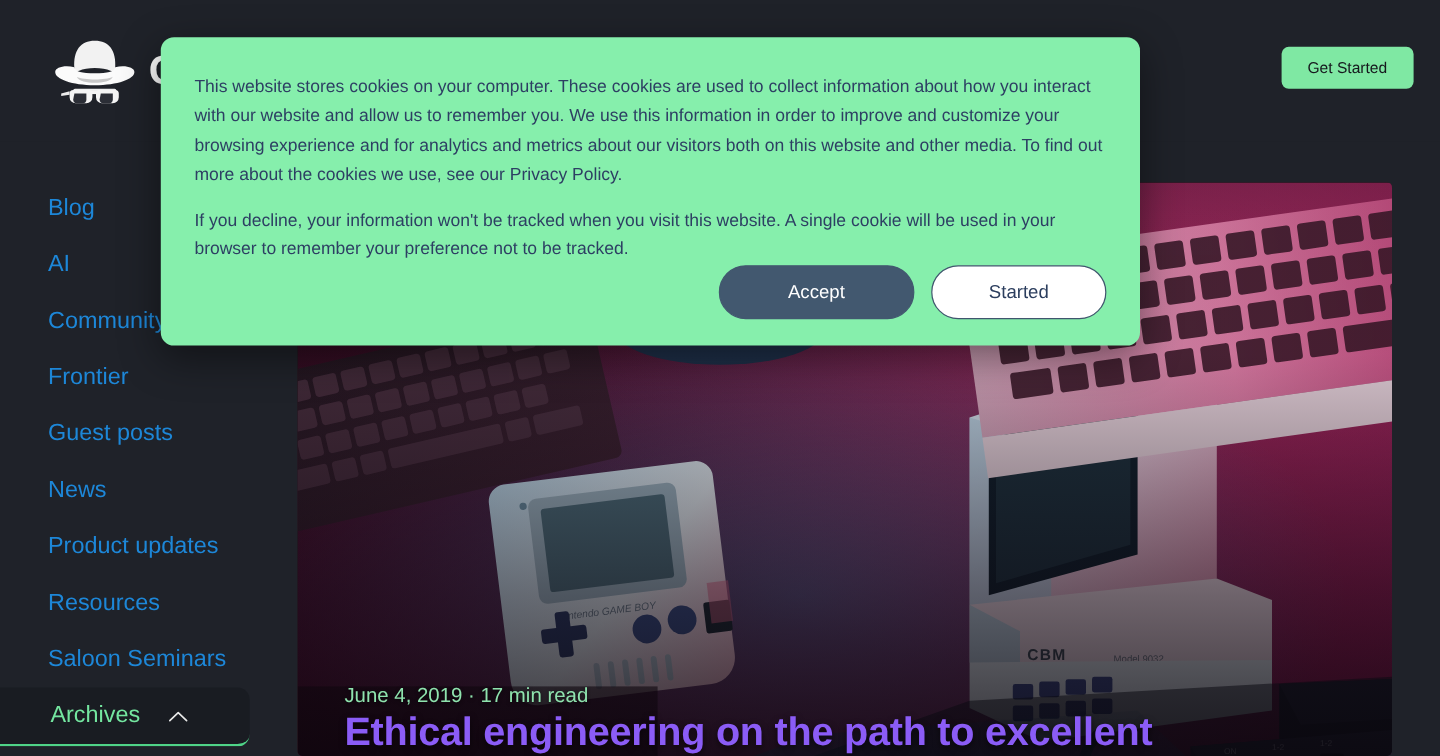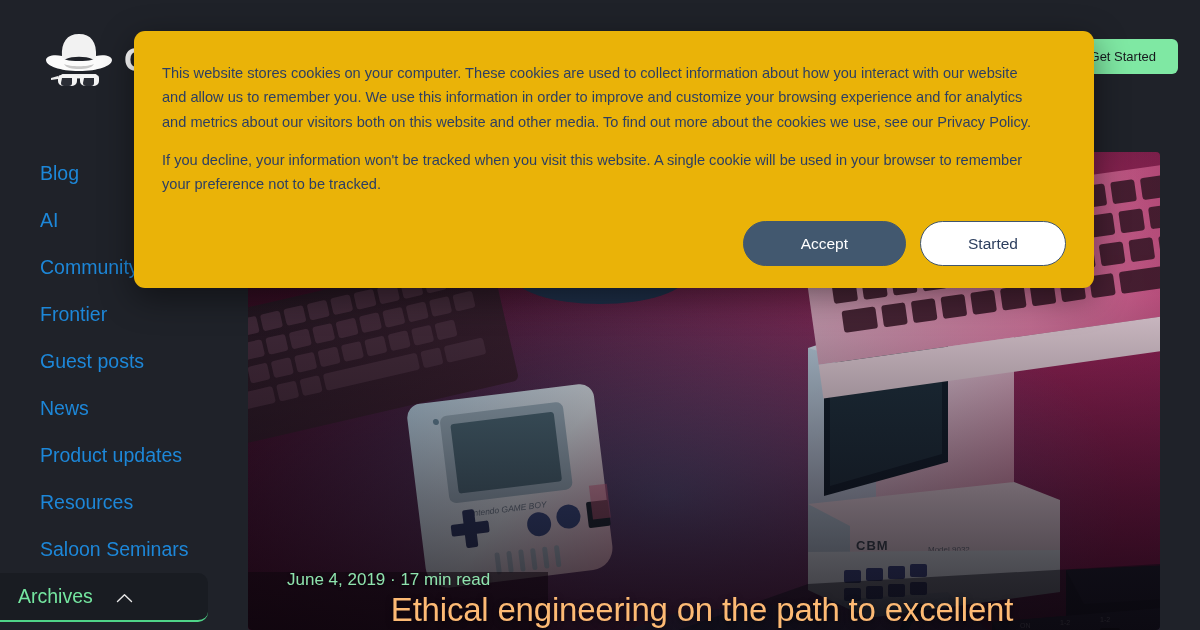--- a/index.html
+++ b/index.html
@@ -39,21 +39,21 @@
     display: block; padding: 0 0 0 40px;
     font-size: 19.5px; color: #1d87d8; text-decoration: none;
     line-height: 47px; white-space: nowrap; cursor: pointer;
   }
   .nav-item.archives {
     position: relative; color: #74e6a0;
     background: #191c22;
     border-bottom: 2px solid #4fd488;
     border-top-right-radius: 10px; border-bottom-right-radius: 10px;
     width: 208px; line-height: 47px; margin-top: 0;
-    display: flex; align-items: center; gap: 23px; padding-left: 18px;
+    display: flex; align-items: center; gap: 23px; padding-left: 42px;
   }
   .chev-up { display: inline-block; width: 17px; height: 10px; flex: none; }
 
   
   .hero {
     position: absolute; left: 248px; top: 152px;
     width: 912px; height: 478px;
     border-radius: 4px; overflow: hidden;
     background: #241018;
   }
@@ -61,28 +61,28 @@
   .hero-overlay {
     position: absolute; inset: 0;
     background: linear-gradient(to bottom, rgba(12,6,14,0.10) 30%, rgba(10,5,12,0.55) 72%, rgba(8,4,10,0.80) 100%);
   }
   .hero-text { position: absolute; left: 39px; bottom: 0px; width: 830px; }
   .hero-meta {
     font-size: 17px; color: #8fe3ae; white-space: nowrap;
     text-shadow: 0 1px 3px rgba(0,0,0,.6);
   }
   .hero-title {
-    font-size: 33px; font-weight: 400; color: #fdba74; line-height: 1.22;
-    letter-spacing: -0.2px; text-shadow: 0 2px 6px rgba(0,0,0,.55); text-align: center;
+    font-size: 33px; font-weight: 700; color: #8b5cf6; line-height: 1.22;
+    letter-spacing: -0.2px; text-shadow: 0 2px 6px rgba(0,0,0,.55);
   }
 
   
   .cookie-dialog {
-    position: absolute; left: 134px; top: 31px; width: 960px; height: 257px;
-    background: #eab308; border-radius: 11px; z-index: 20;
+    position: absolute; left: 134px; top: 31px; width: 816px; height: 257px;
+    background: #86efac; border-radius: 11px; z-index: 20;
     box-shadow: 0 10px 34px rgba(0,0,0,0.45);
     padding: 30px 28px 0 28px;
   }
   .cookie-p {
     font-size: 14.6px; line-height: 24.3px; color: #2d3f63;
     margin-bottom: 14px; max-width: 880px;
   }
   .cookie-p:nth-of-type(2) { margin-bottom: 1px; }
   .cookie-actions {
     position: absolute; right: 28px; bottom: 22px;

